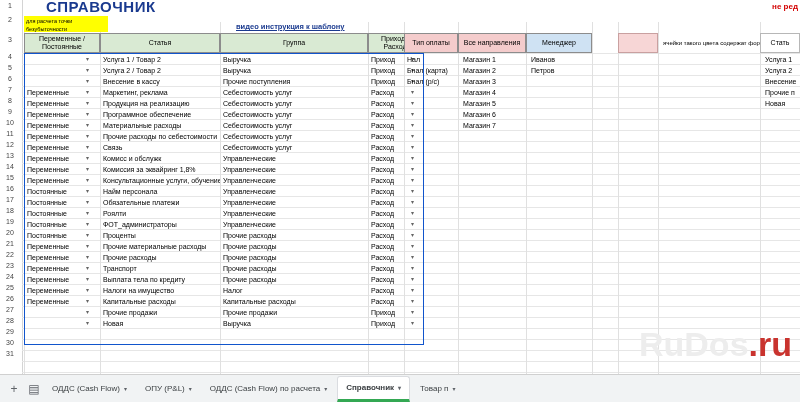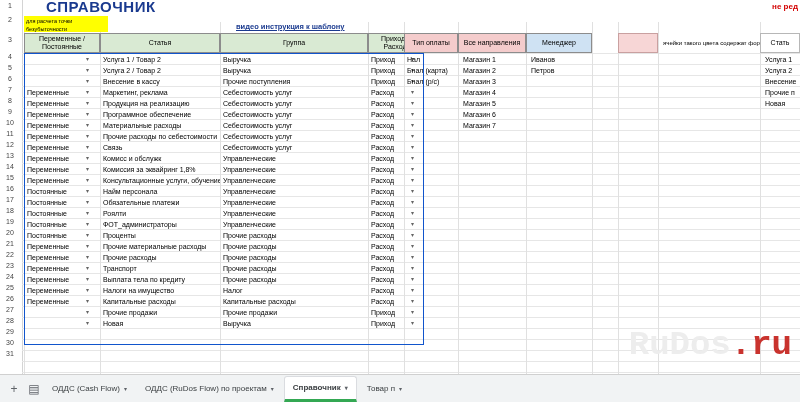--- a/index.html
+++ b/index.html
@@ -40,21 +40,21 @@
   
   .cell{position:absolute;height:11px;font-size:7px;line-height:11px;
         white-space:nowrap;overflow:hidden;padding-left:3px;box-sizing:border-box;}
   .drop{position:absolute;width:9px;height:11px;font-size:6px;line-height:11px;color:#666;text-align:center;}
 
   
   .selbox{position:absolute;border:1px solid #1155cc;pointer-events:none;}
 
   
   .wm{position:absolute;right:8px;bottom:38px;font-size:34px;font-weight:bold;color:rgba(255,255,255,.0);}
-  .wm span{color:#e8e8e8;font-family:Liberation Mono, monospace;}
+  .wm span{color:#e8e8e8;}
 
   
   .tabbar{position:absolute;left:0;bottom:0;width:800px;height:28px;background:#f1f3f4;border-top:1px solid #d0d0d0;
           display:flex;align-items:center;padding-left:4px;box-sizing:border-box;}
   .tbtn{width:20px;height:20px;display:flex;align-items:center;justify-content:center;font-size:12px;color:#5f6368;}
   .tab{height:22px;display:flex;align-items:center;padding:0 8px;margin-right:2px;font-size:8px;color:#3c4043;
        border-radius:3px 3px 0 0;}
   .tab .cv{margin-left:4px;font-size:6px;color:#5f6368;}
   .tab.active{background:#fff;font-weight:bold;border:1px solid #dadce0;border-bottom:none;}
   .tab.green{border-bottom:3px solid #34a853;}
@@ -336,21 +336,25 @@
 
   <div class="tabbar">
     <div class="tbtn">+</div>
     <div class="tbtn">▤</div>
     <div id="tabs" style="display:flex;align-items:center;">
         <div class="tab">
           <span>ОДДС (Cash Flow)</span>
           <span class="cv">▾</span>
         </div>
         <div class="tab">
-          <span>ОДДС (RuDos Flow) по проектам</span>
+          <span>ОПУ (P&amp;L)</span>
+          <span class="cv">▾</span>
+        </div>
+        <div class="tab">
+          <span>ОДДС (Cash Flow) по расчета</span>
           <span class="cv">▾</span>
         </div>
         <div class="tab active green">
           <span>Справочник</span>
           <span class="cv">▾</span>
         </div>
         <div class="tab">
           <span>Товар п</span>
           <span class="cv">▾</span>
         </div>

